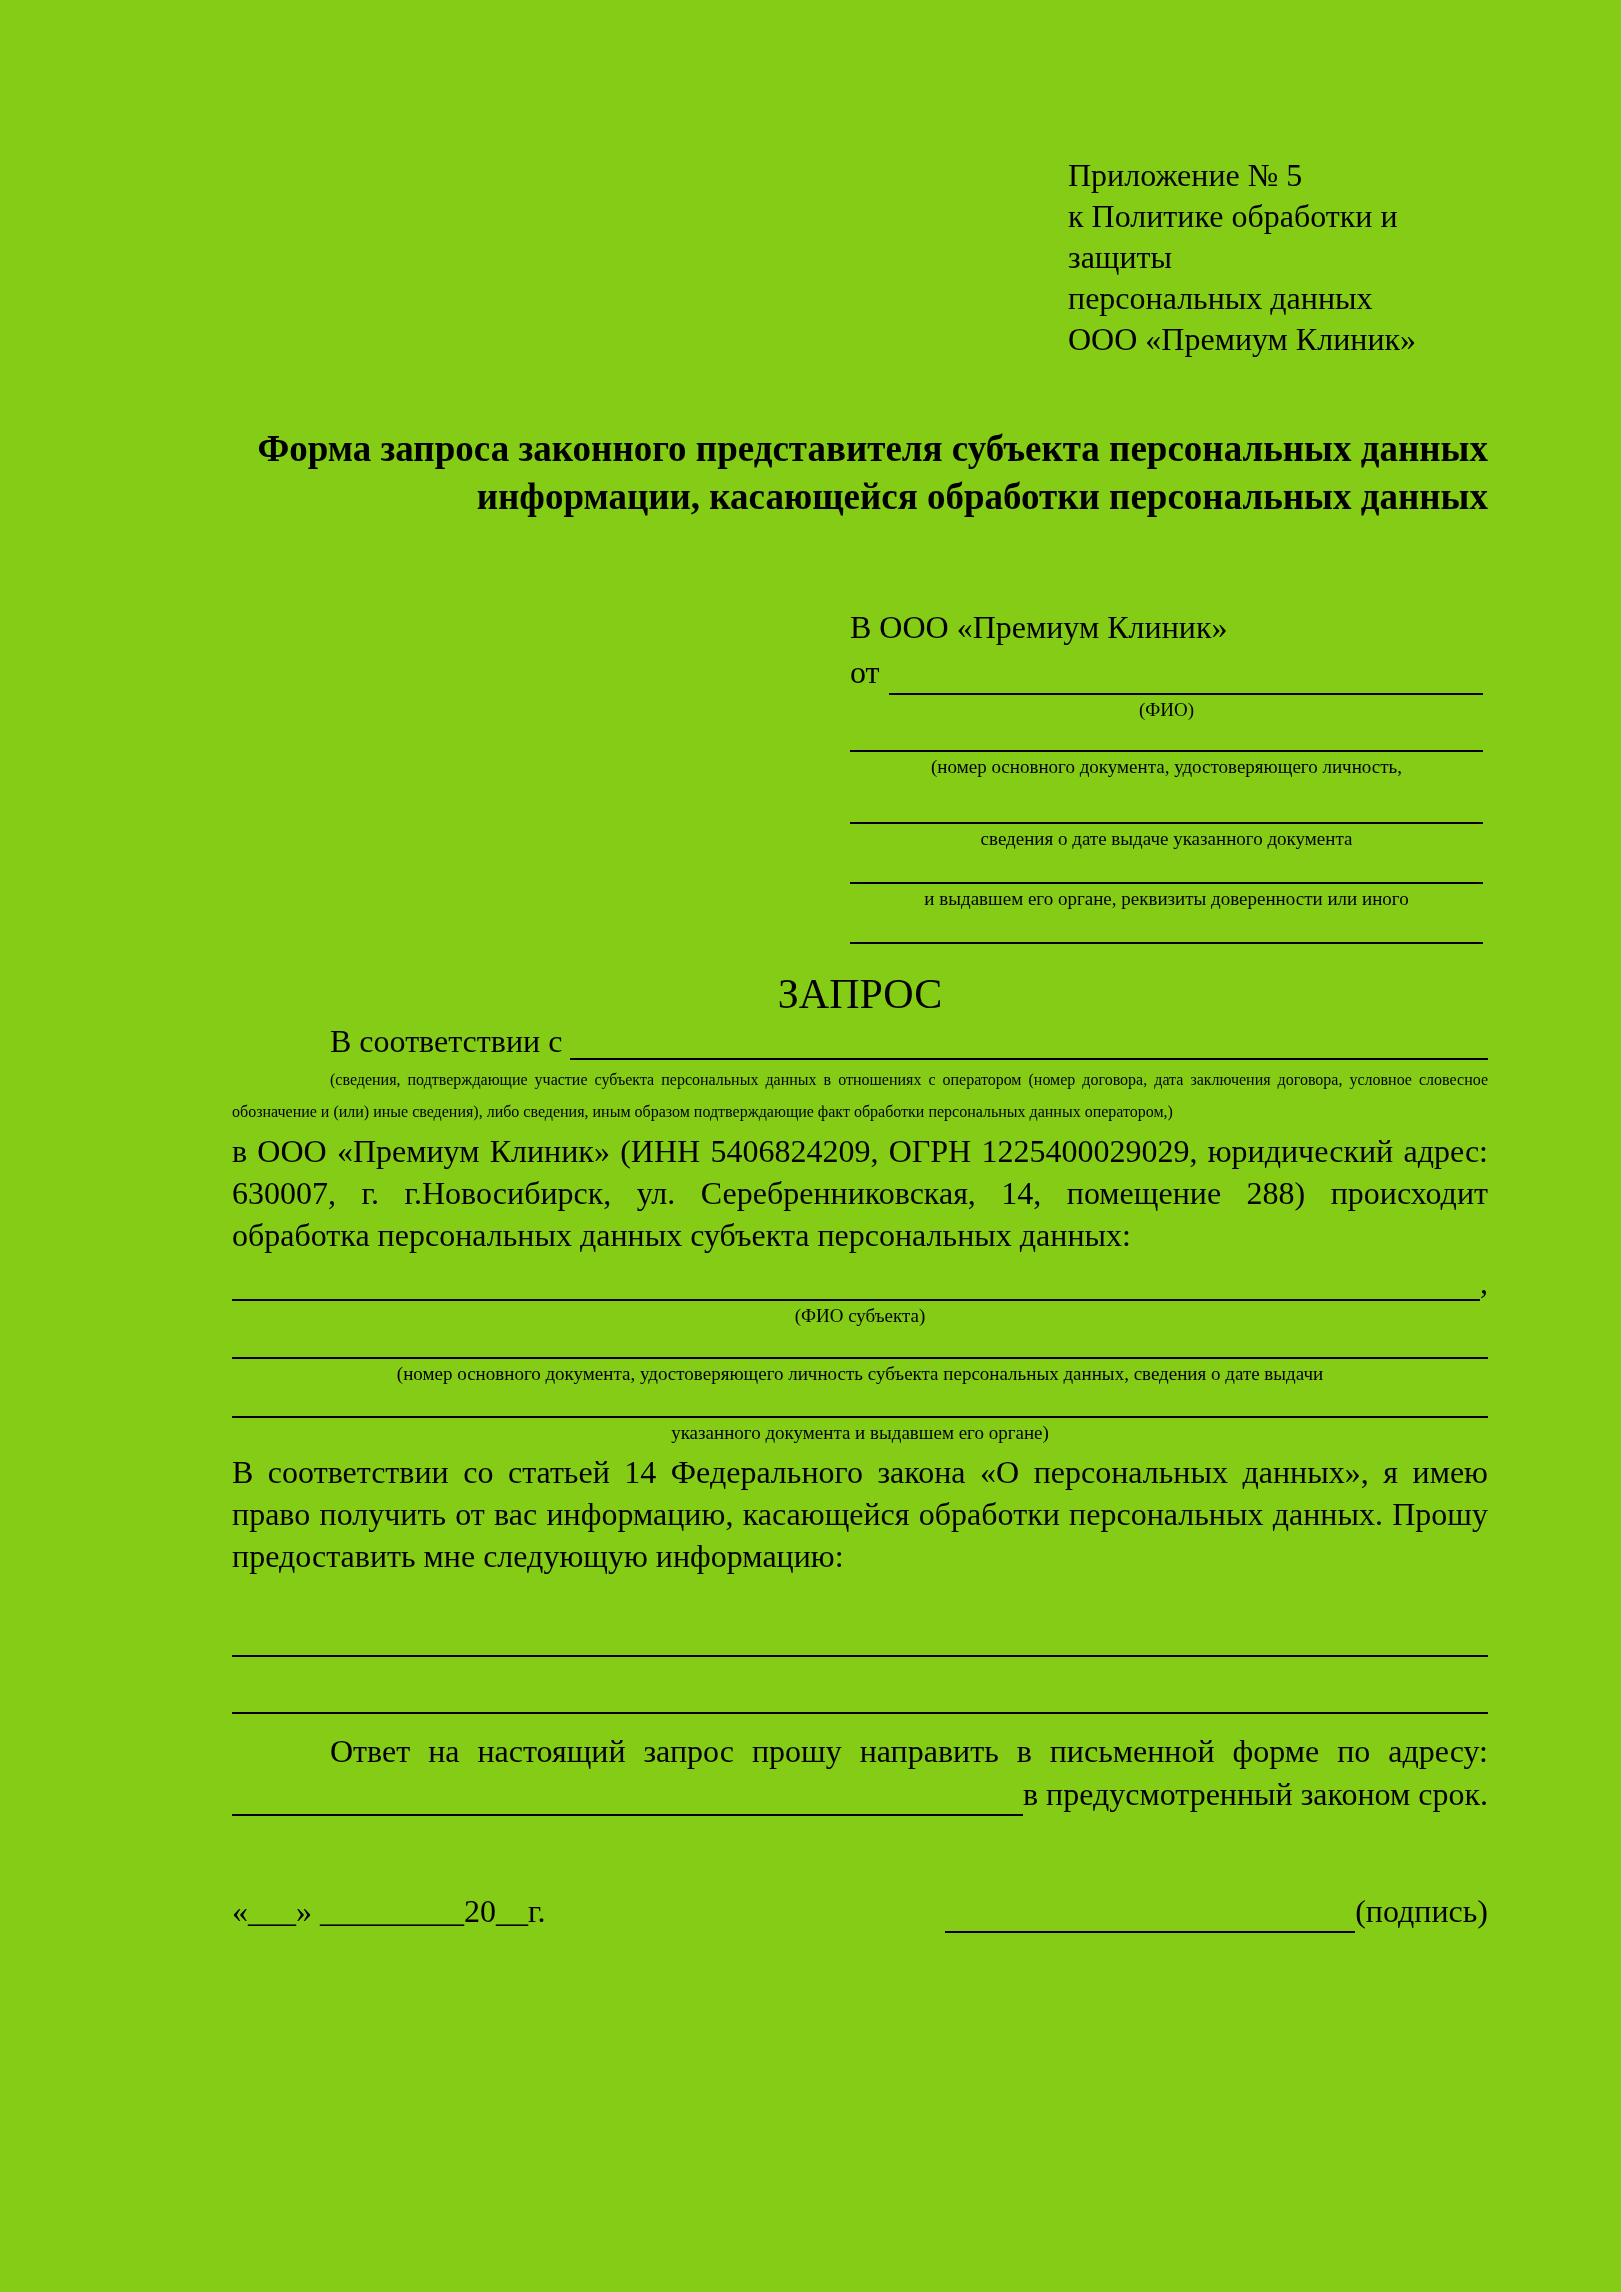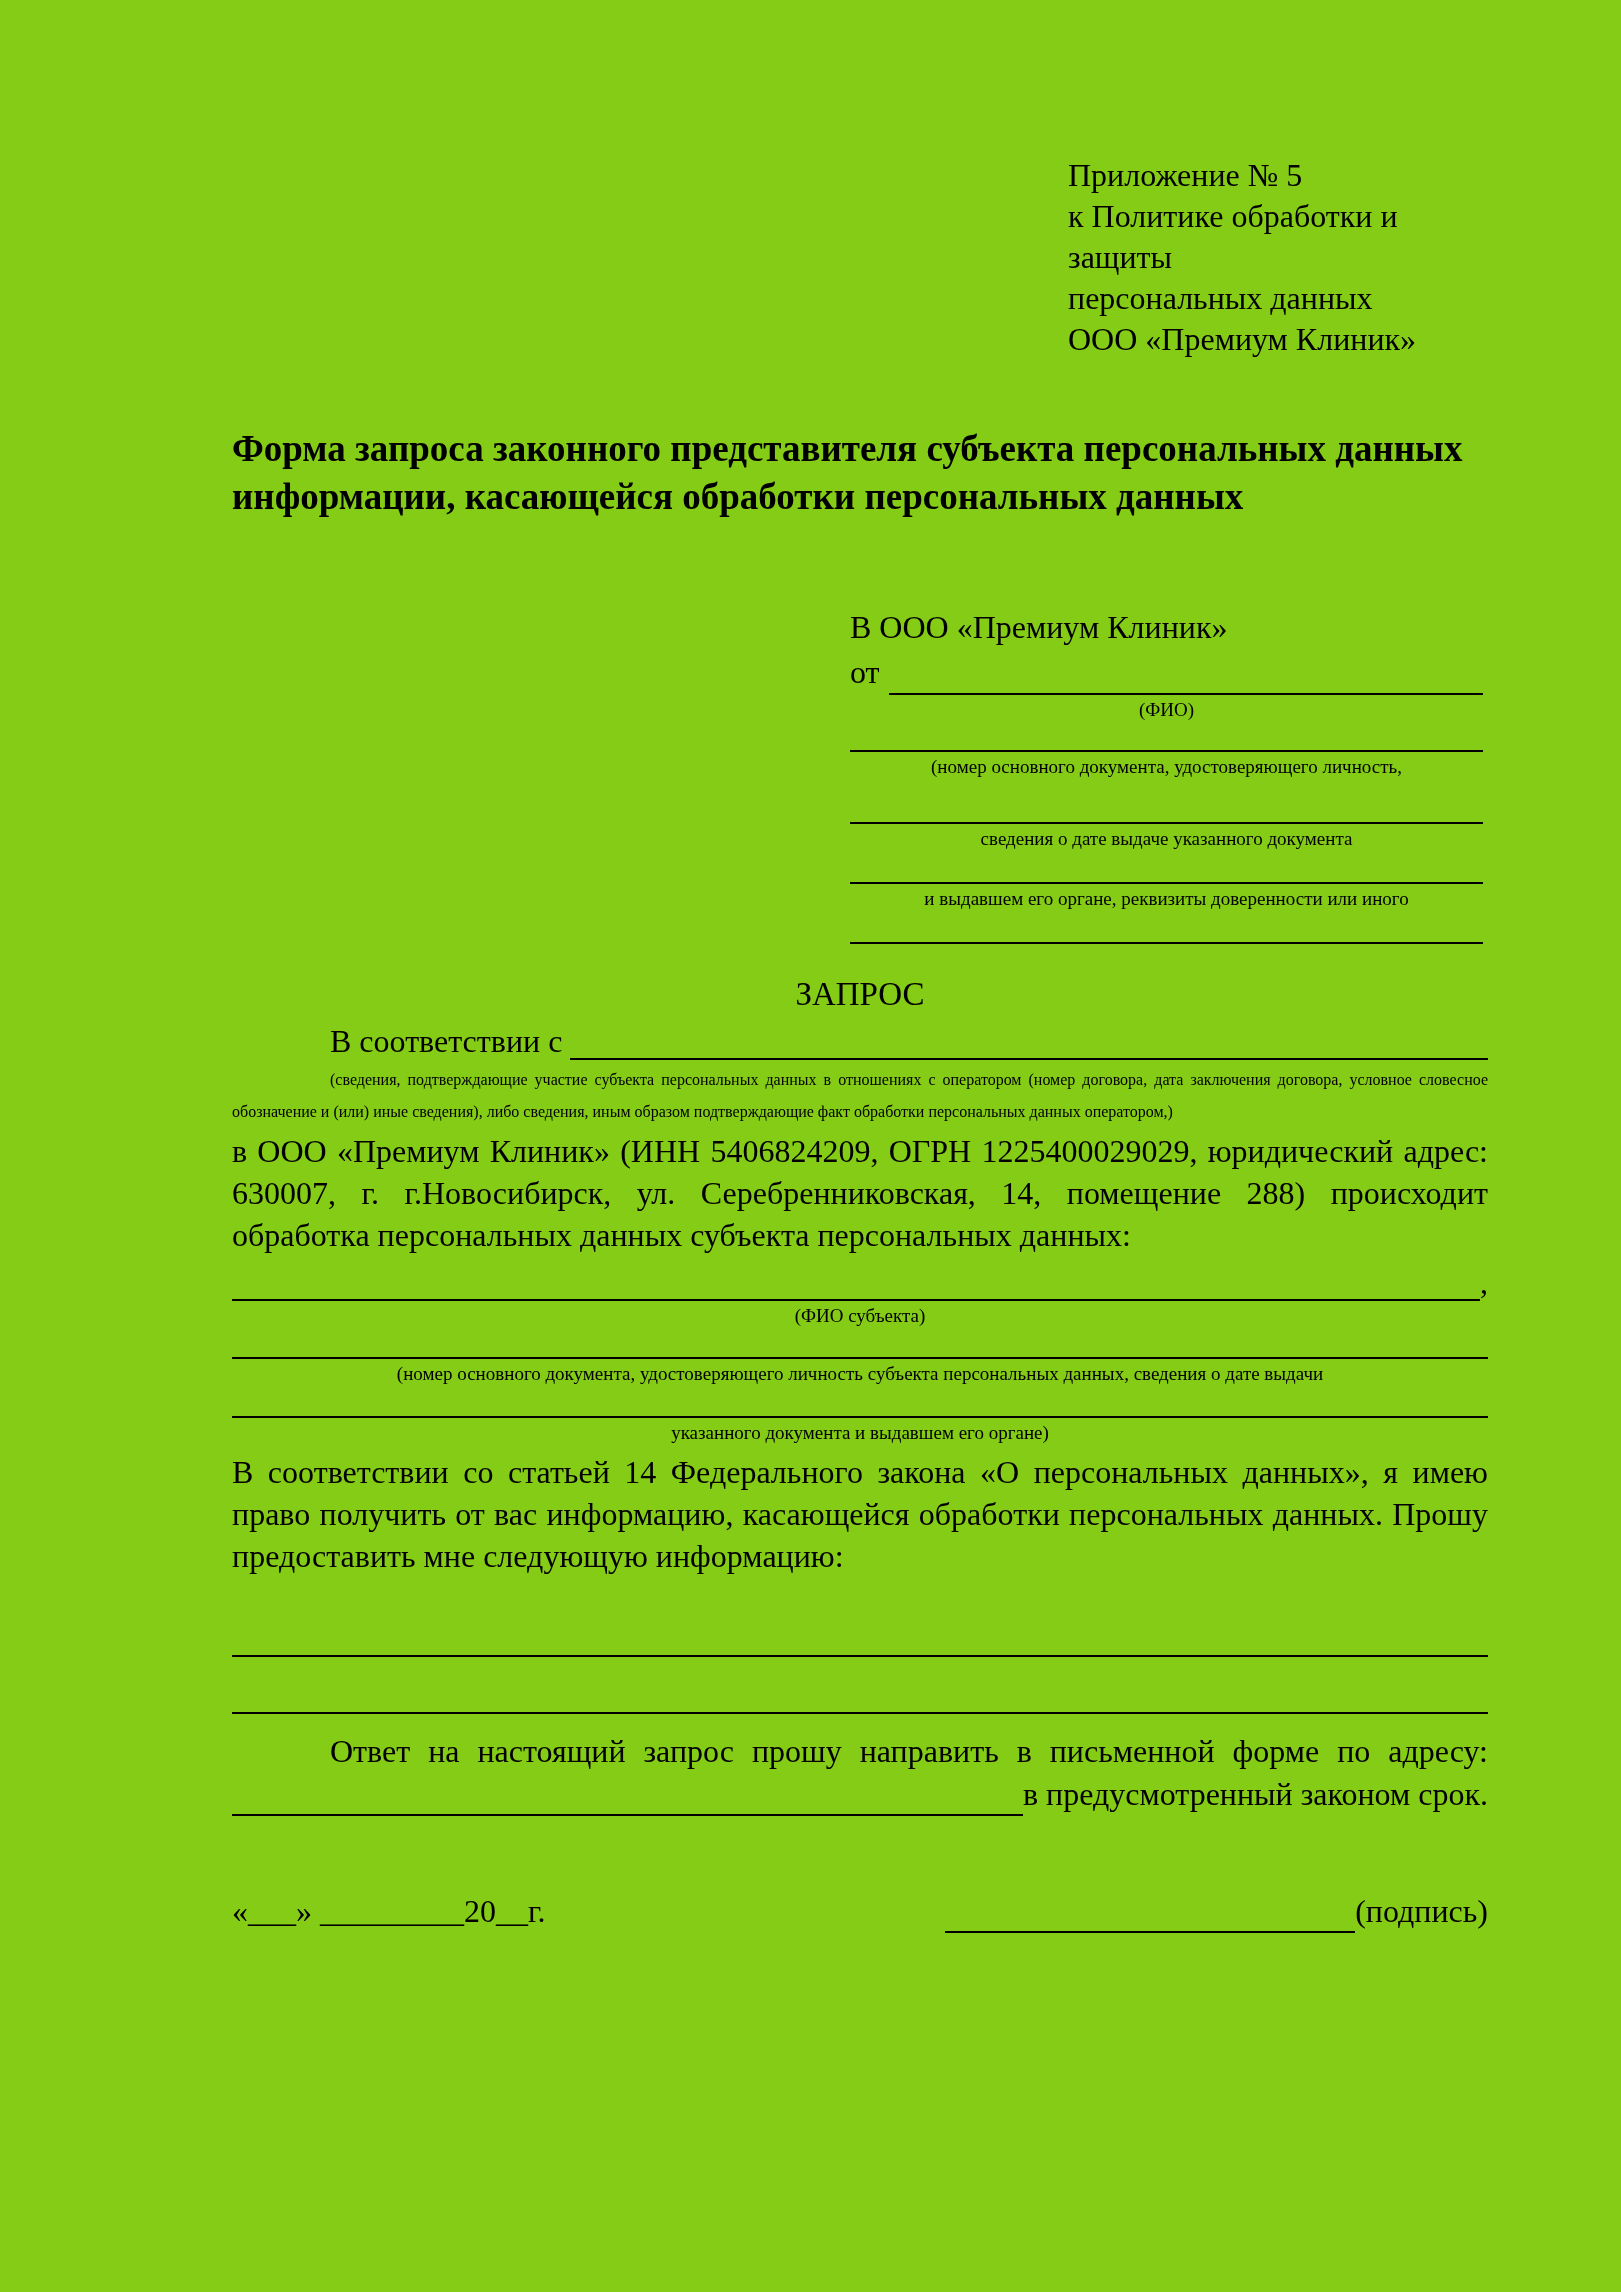--- a/index.html
+++ b/index.html
@@ -18,38 +18,38 @@
     width:1256px;
   }
 
   
   .appendix { margin-left:836px; line-height:41px; }
 
   
   .title {
     margin:65px 0 0 0;
     font-size:37px; font-weight:bold;
-    text-align:left; line-height:48px;
+    text-align:right; line-height:48px;
   }
 
   
   .addressee { margin-top:84px; margin-left:618px; width:633px; }
   .addr-line { line-height:45px; }
   .row { display:flex; }
   .row .lbl { white-space:nowrap; }
   .fill { flex:1 1 auto; border-bottom:2.9px solid #000; }
   .cap { font-size:19px; line-height:29px; }
   .cap-row { display:flex; justify-content:center; }
   .cap-row .cap { white-space:nowrap; text-align:center; }
   .field { border-bottom:2.9px solid #000; }
   .f1 { height:25.5px; } .f2 { height:41px; } .f3 { height:29px; } .f4 { height:29px; }
   .fs { height:27.4px; }
 
   
-  .zapros { margin-top:29px; text-align:center; font-size:33px; line-height:43px; }
+  .zapros { margin-top:29px; text-align:center; font-size:42px; line-height:43px; }
   .intro-row { margin-top:7.8px;justify-content:center; }
   .indent { display:inline-block; margin-left:98px; white-space:nowrap; padding-right:7.8px; }
   .cap-par {
     margin-top:3.9px;
     font-size:16px; line-height:32px;
     text-align:justify; text-indent:98px;
   }
   .body-par {
     margin:2px 0 0 0;
     text-align:justify; line-height:42px;

